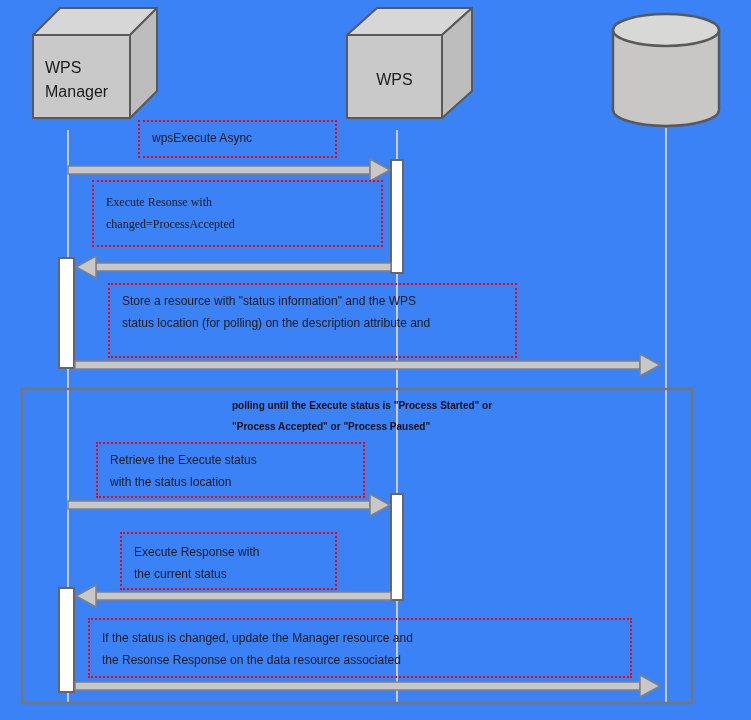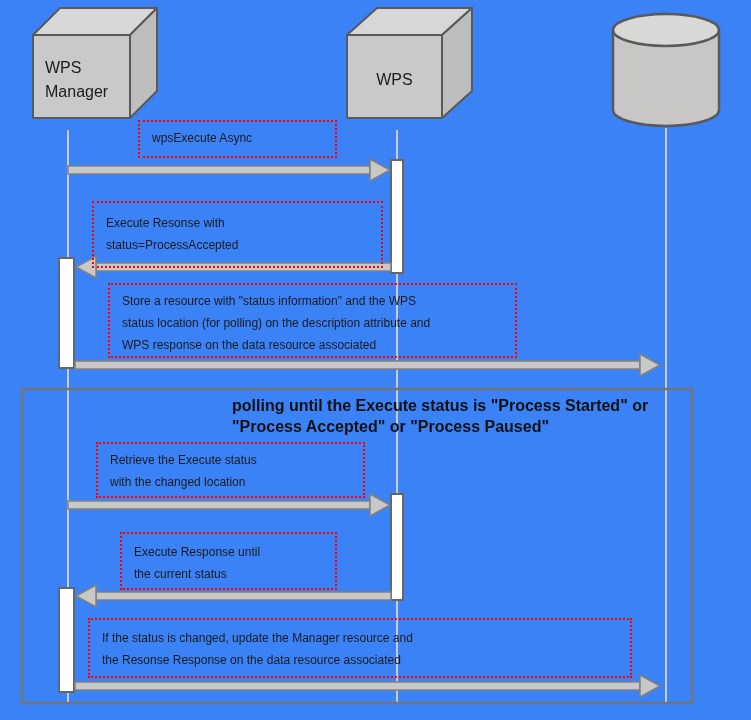--- a/index.html
+++ b/index.html
@@ -9,21 +9,21 @@
   }
   #diagram-svg{position:absolute;left:0;top:0;}
   .label{position:absolute;white-space:nowrap;}
   .actor-label{font-size:16px;line-height:24px;}
   .note{
     position:absolute;border:2px dotted #ff0000;box-sizing:border-box;
     font-size:12px;line-height:22px;padding:5px 8px 0 12px;background:transparent;
   }
   .note div{white-space:nowrap;}
   .frame-label{
-    position:absolute;font-size:16px;line-height:21px;font-weight:bold;
+    position:absolute;font-size:10px;line-height:21px;font-weight:bold;
     white-space:nowrap;color:#111;
   }
   .center{text-align:center;}
 </style>
 </head>
 <body>
 
 <div id="canvas">
 
   <svg id="diagram-svg" width="751" height="720" viewBox="0 0 751 720">
@@ -85,43 +85,42 @@
   <div class="label actor-label" style="left:45px;top:56px;">
     <div>WPS</div>
     <div>Manager</div>
   </div>
   <div class="label actor-label center" style="left:347px;top:68px;width:95px;">WPS</div>
 
   <div class="note" style="left:138px;top:120px;width:199px;height:38px;">
     <div>wpsExecute Async</div>
   </div>
 
-  <div class="note" style="left:92px;top:201px;width:291px;height:67px;padding-top:9px;">
+  <div class="note" style="left:92px;top:180px;width:291px;height:67px;padding-top:9px;font-family:Liberation Serif, serif;">
     <div>Execute Resonse with</div>
-    <div>status=ProcessAccepted</div>
+    <div>changed=ProcessAccepted</div>
   </div>
 
   <div class="note" style="left:108px;top:283px;width:409px;height:75px;">
     <div>Store a resource with "status information" and the WPS</div>
     <div>status location (for polling) on the description attribute and</div>
-    <div>WPS response on the data resource associated</div>
   </div>
 
   <div class="frame-label" style="left:232px;top:395px;">
     <div>polling until the Execute status is "Process Started" or</div>
     <div>"Process Accepted" or "Process Paused"</div>
   </div>
 
   <div class="note" style="left:96px;top:442px;width:269px;height:56px;">
     <div>Retrieve the Execute status</div>
-    <div>with the changed location</div>
+    <div>with the status location</div>
   </div>
 
   <div class="note" style="left:120px;top:532px;width:217px;height:58px;padding-top:7px;">
-    <div>Execute Response until</div>
+    <div>Execute Response with</div>
     <div>the current status</div>
   </div>
 
   <div class="note" style="left:88px;top:618px;width:544px;height:60px;padding-top:7px;">
     <div>If the status is changed, update the Manager resource and</div>
     <div>the Resonse Response on the data resource associated</div>
   </div>
 
 </div>
 

